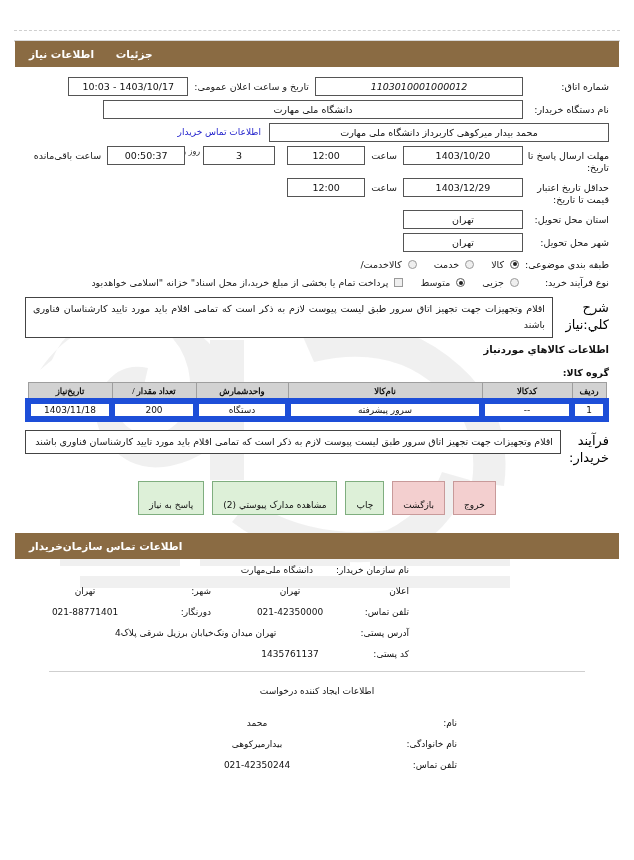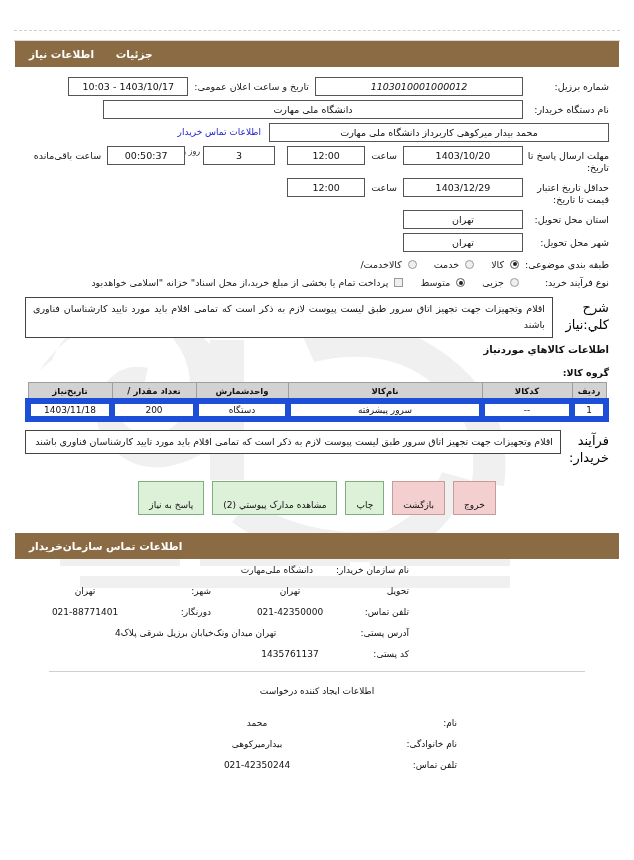--- a/index.html
+++ b/index.html
@@ -166,20 +166,21 @@
     margin-top: 2px;
   }
   table.items th {
     background: #d2d2d2;
     border: 1px solid #9e9e9e;
     color: #111;
     font-weight: bold;
     height: 18px;
     padding: 1px 3px;
     font-size: 8.5px;
+    font-family: Liberation Serif, serif;
   }
   table.items td {
     border: 6px solid #1d4ed8;
     background: #fff;
     text-align: center;
     height: 18px;
     padding: 1px 3px;
     font-size: 9px;
     color: #111;
   }
@@ -256,21 +257,21 @@
 
       <div class="section-bar">
         <span class="sb-inner">جزئیات</span>
         <span class="sb-gap"></span>
         <span class="sb-inner">اطلاعات نیاز</span>
       </div>
 
       <div class="form-wrap">
 
         <div class="row">
-          <div class="lbl">شماره برزیل:</div>
+          <div class="lbl">شماره اتاق:</div>
           <div class="fld num">1103010001000012</div>
           <div class="inline-lbl">تاریخ و ساعت اعلان عمومی:</div>
           <div class="fld mid">1403/10/17 - 10:03</div>
         </div>
 
         <div class="row">
           <div class="lbl">نام دستگاه خریدار:</div>
           <div class="fld xwide">دانشگاه ملی مهارت</div>
         </div>
 
@@ -398,21 +399,21 @@
       </div>
 
       <div class="contact-pad">
 
         <div class="kv" style="justify-content:flex-start;padding-right:200px">
           <div class="k">نام سازمان خریدار:</div>
           <div class="v" style="width:auto;padding-right:10px">دانشگاه ملی‌مهارت</div>
         </div>
 
         <div class="kv" style="padding-right:200px">
-          <div class="k" style="width:54px;min-width:54px">تحویل</div>
+          <div class="k" style="width:54px;min-width:54px">اعلان</div>
           <div class="v" style="width:130px">تهران</div>
           <div class="k2">شهر:</div>
           <div class="v2">تهران</div>
         </div>
 
         <div class="kv" style="padding-right:200px">
           <div class="k" style="width:54px;min-width:54px">تلفن تماس:</div>
           <div class="v" style="width:130px">021-42350000</div>
           <div class="k2">دورنگار:</div>
           <div class="v2">021-88771401</div>

